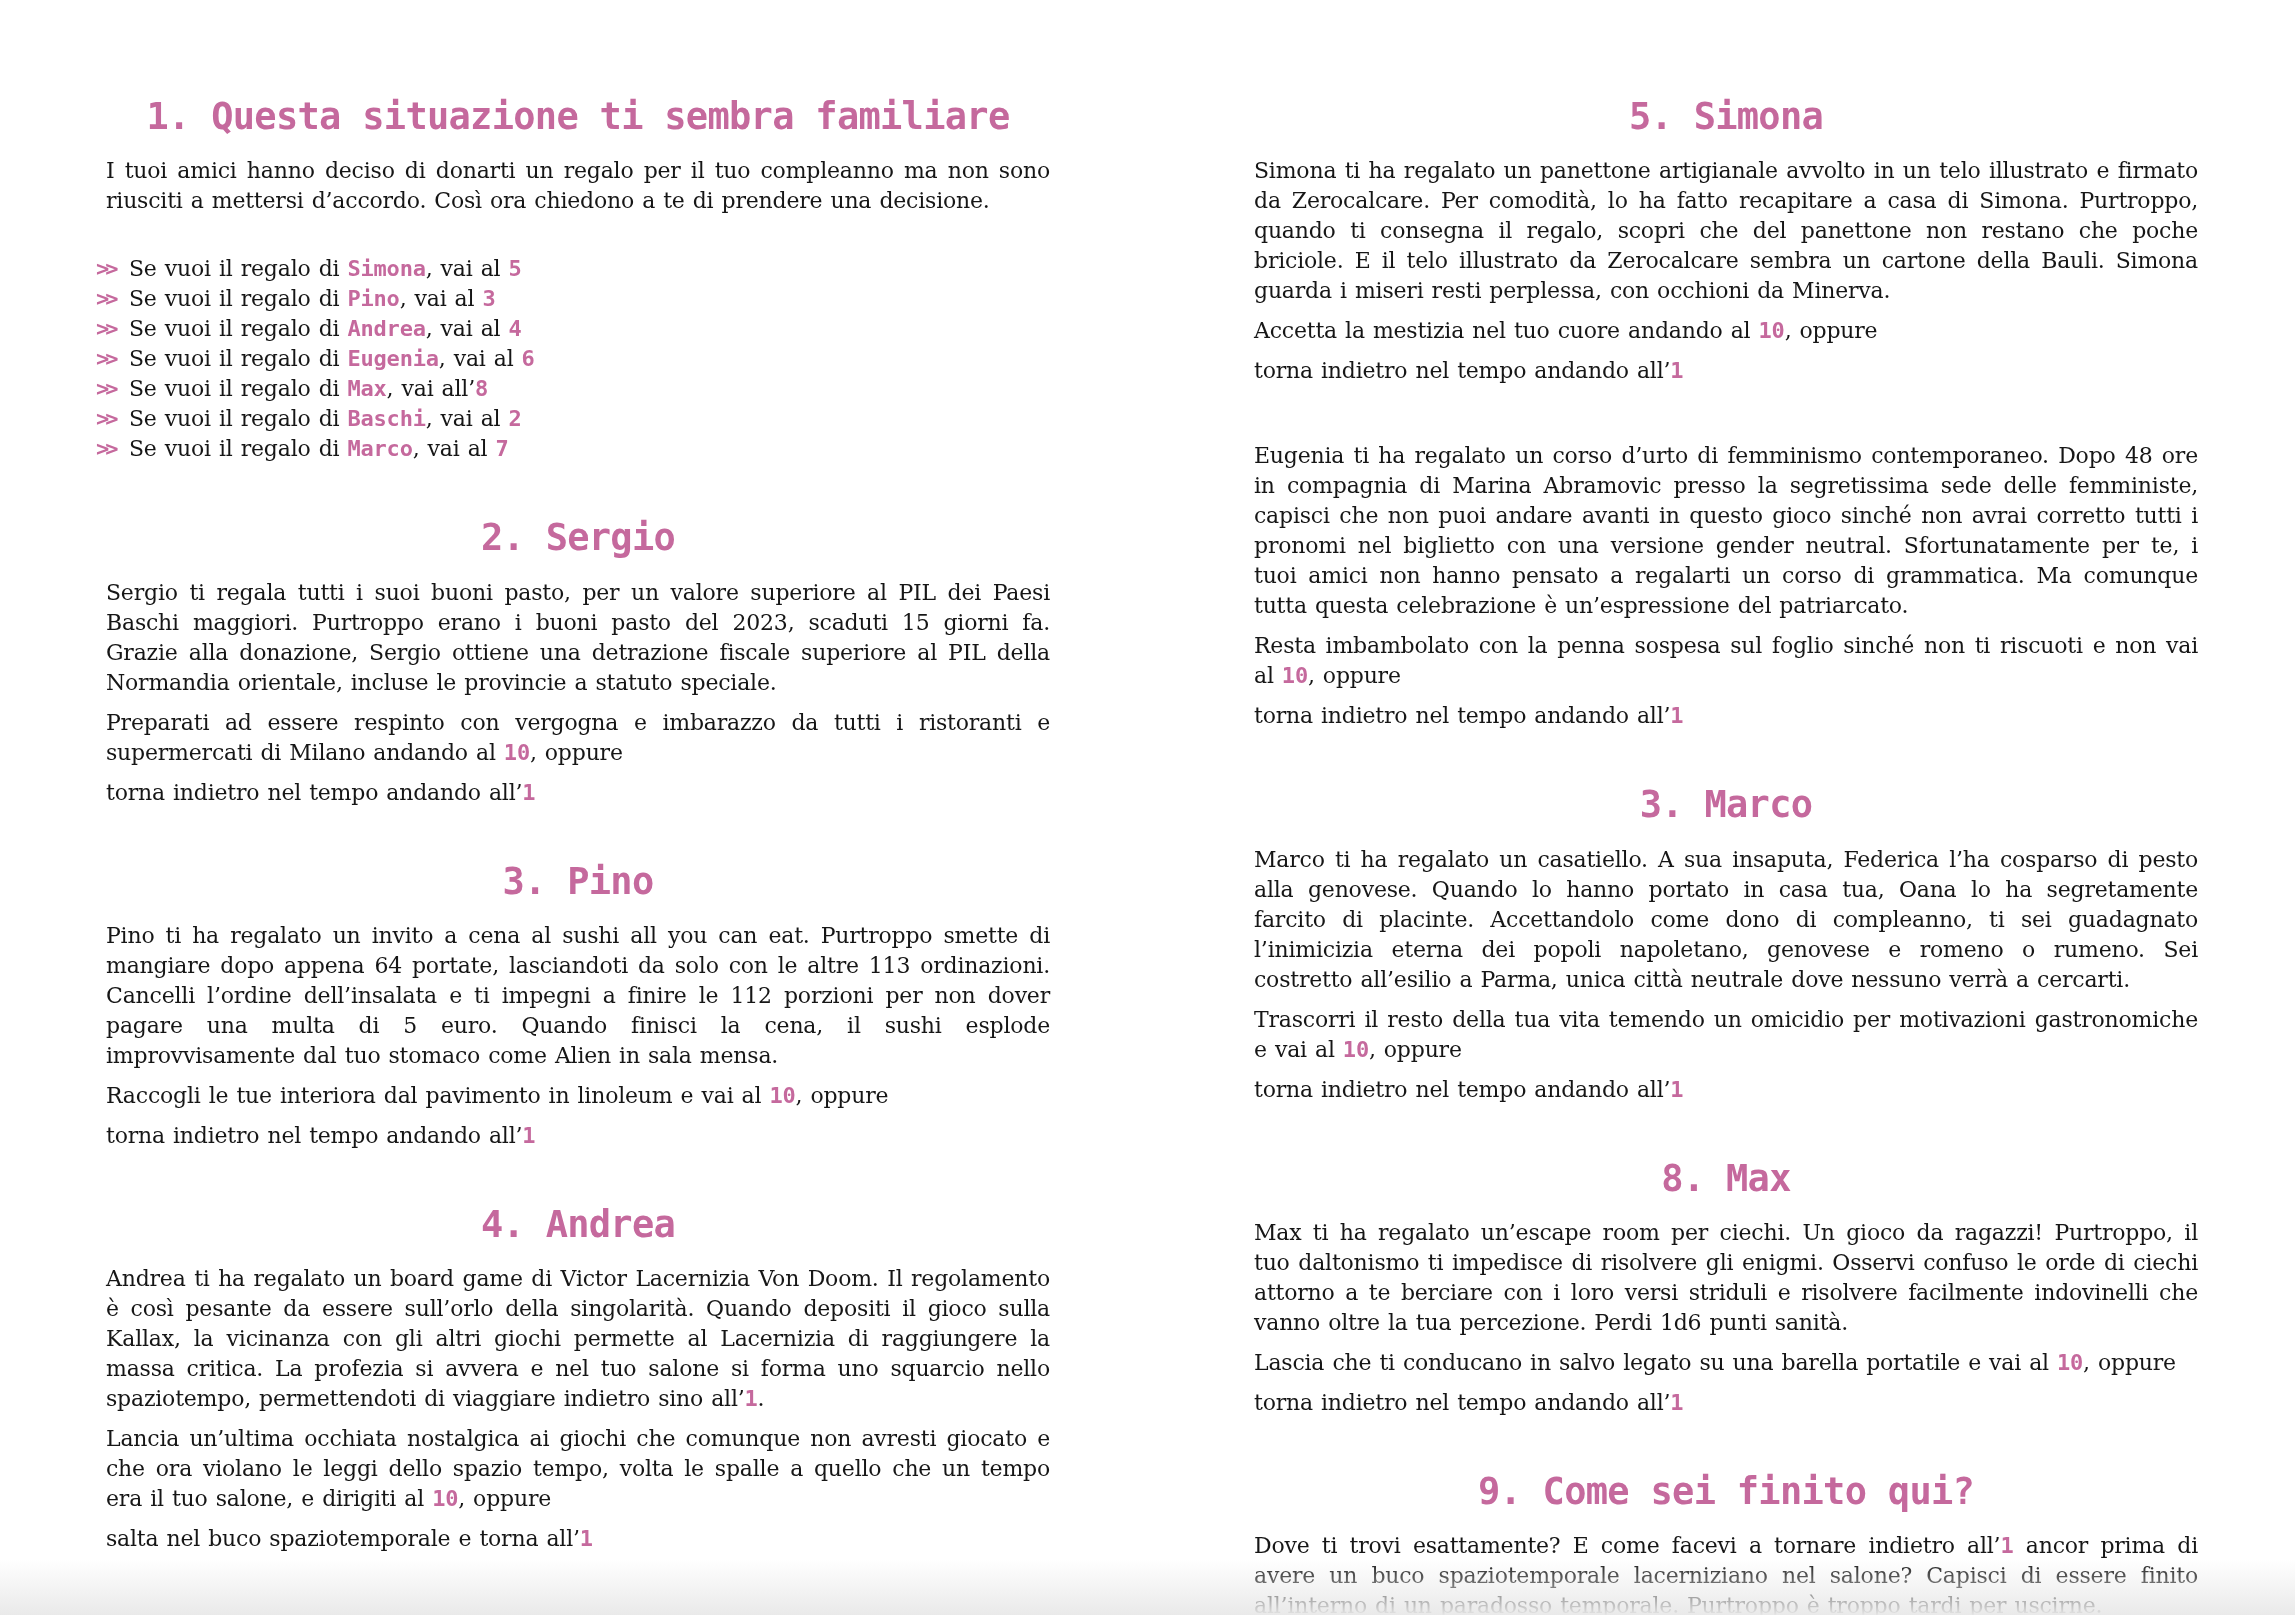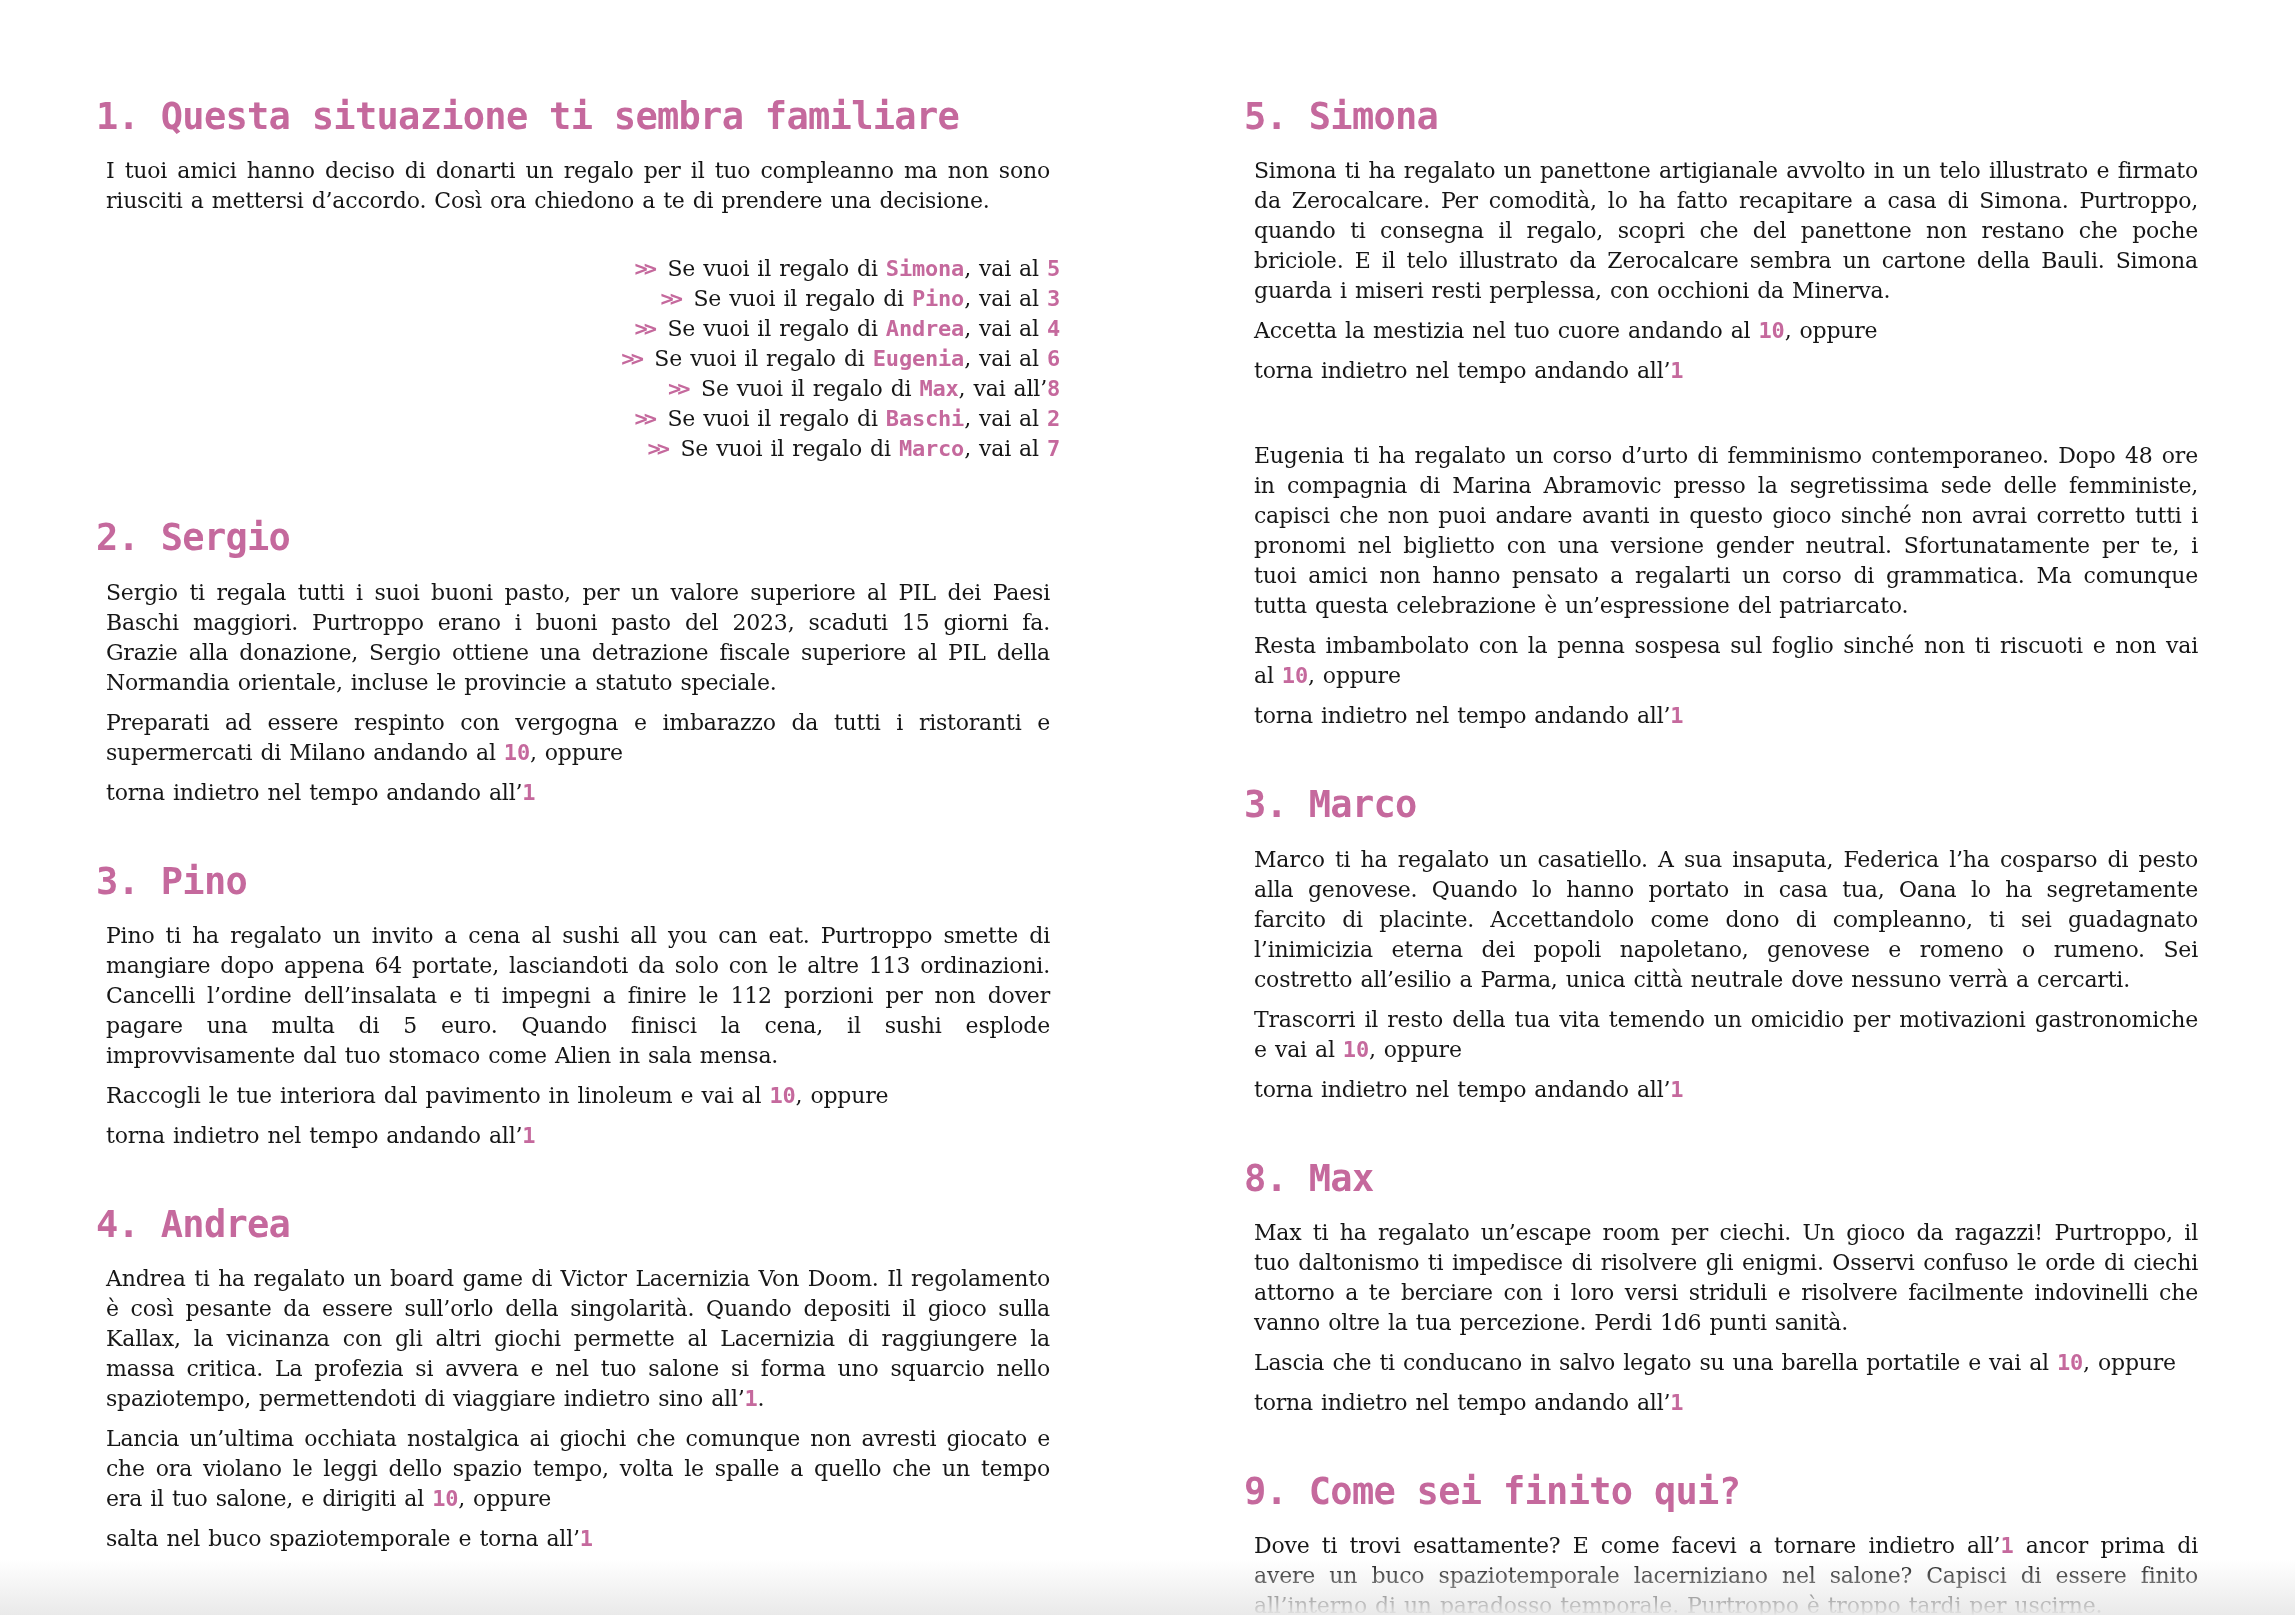--- a/index.html
+++ b/index.html
@@ -34,20 +34,21 @@
     margin-bottom:55px;
   }
   .section-title{
     font-family:"DejaVu Sans Mono", monospace;
     font-weight:bold;
     font-size:37px;
     line-height:1.05;
     letter-spacing:-0.7px;
     color:var(--accent);
     margin:0 0 19.5px 0;
+    text-align:center;
   }
   .body-text{
     font-size:22px;
     line-height:30px;
     letter-spacing:-0.2px;
     word-spacing:1.3px;
     margin:10px;
     text-align:justify;
   }
   .accent{
@@ -57,21 +58,20 @@
   }
   .choices{
     margin-top:38px;
   }
   .choice-line{
     font-size:22px;
     line-height:30px;
     letter-spacing:-0.2px;
     word-spacing:1.3px;
     white-space:nowrap;
-    text-align:right;
   }
   .choice-marker{
     letter-spacing:-3.9px;
     margin-right:14.3px;
   }
   .bottom-fade{
     position:absolute;
     left:0;
     bottom:0;
     width:100%;

